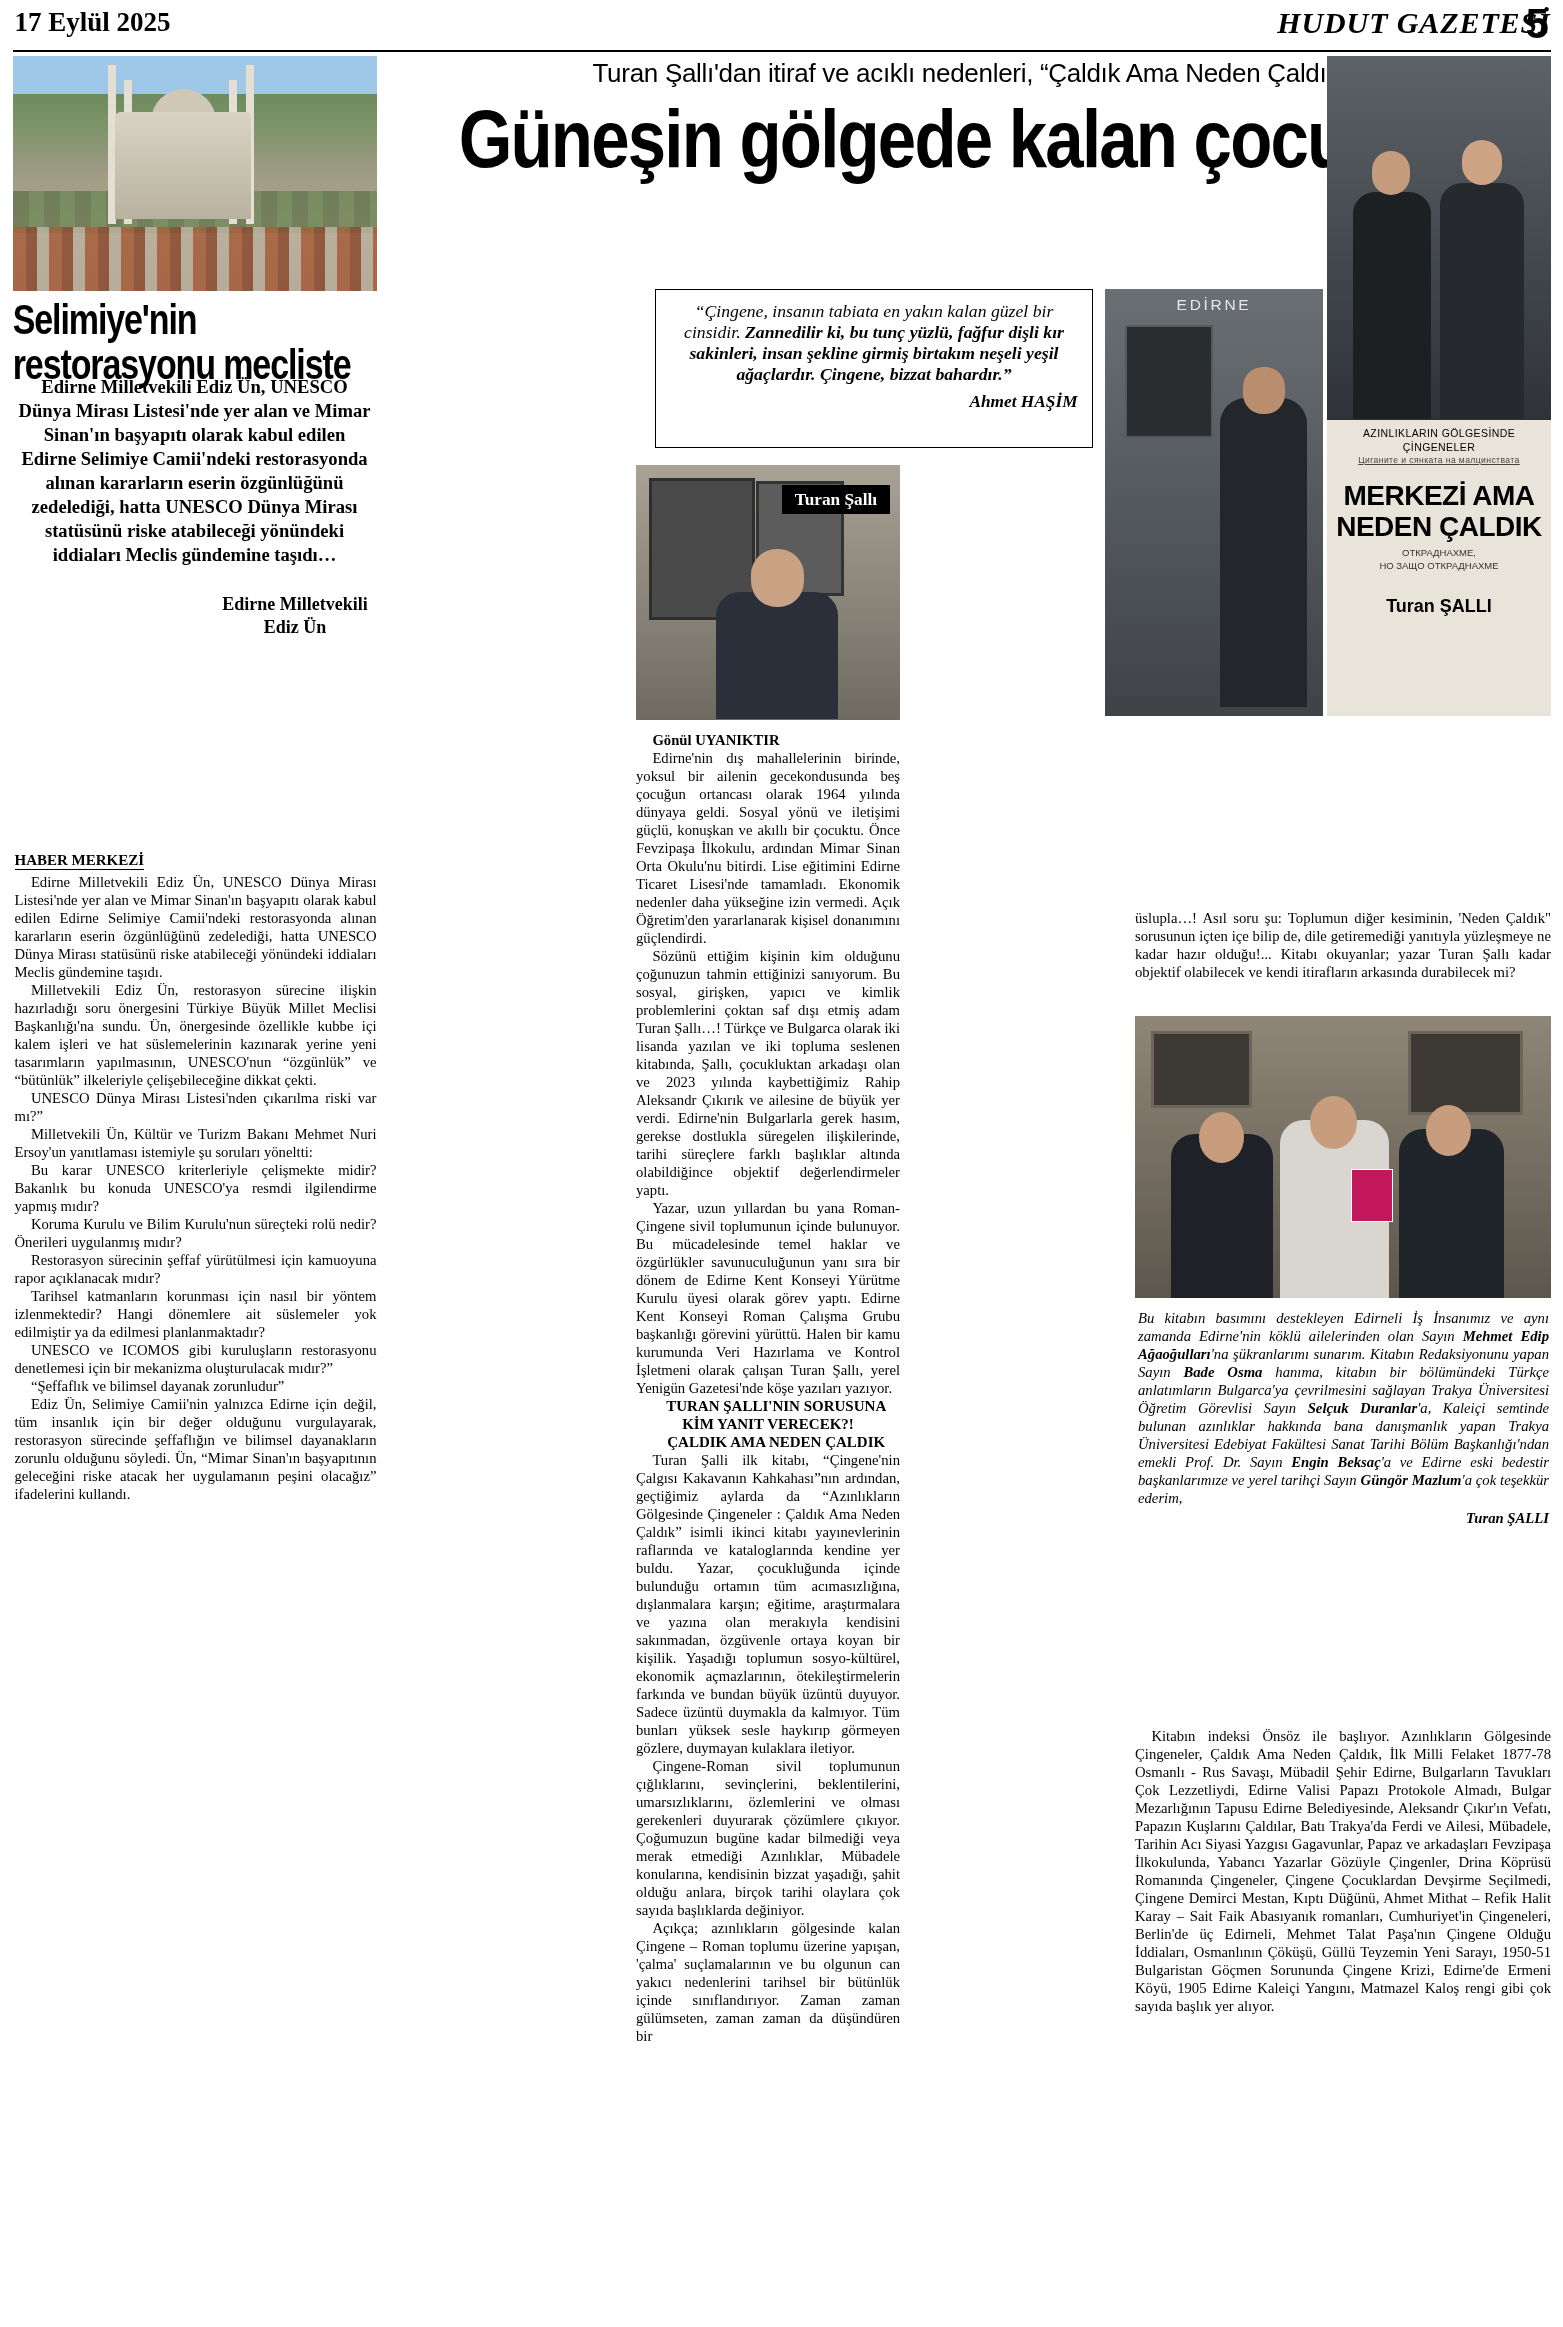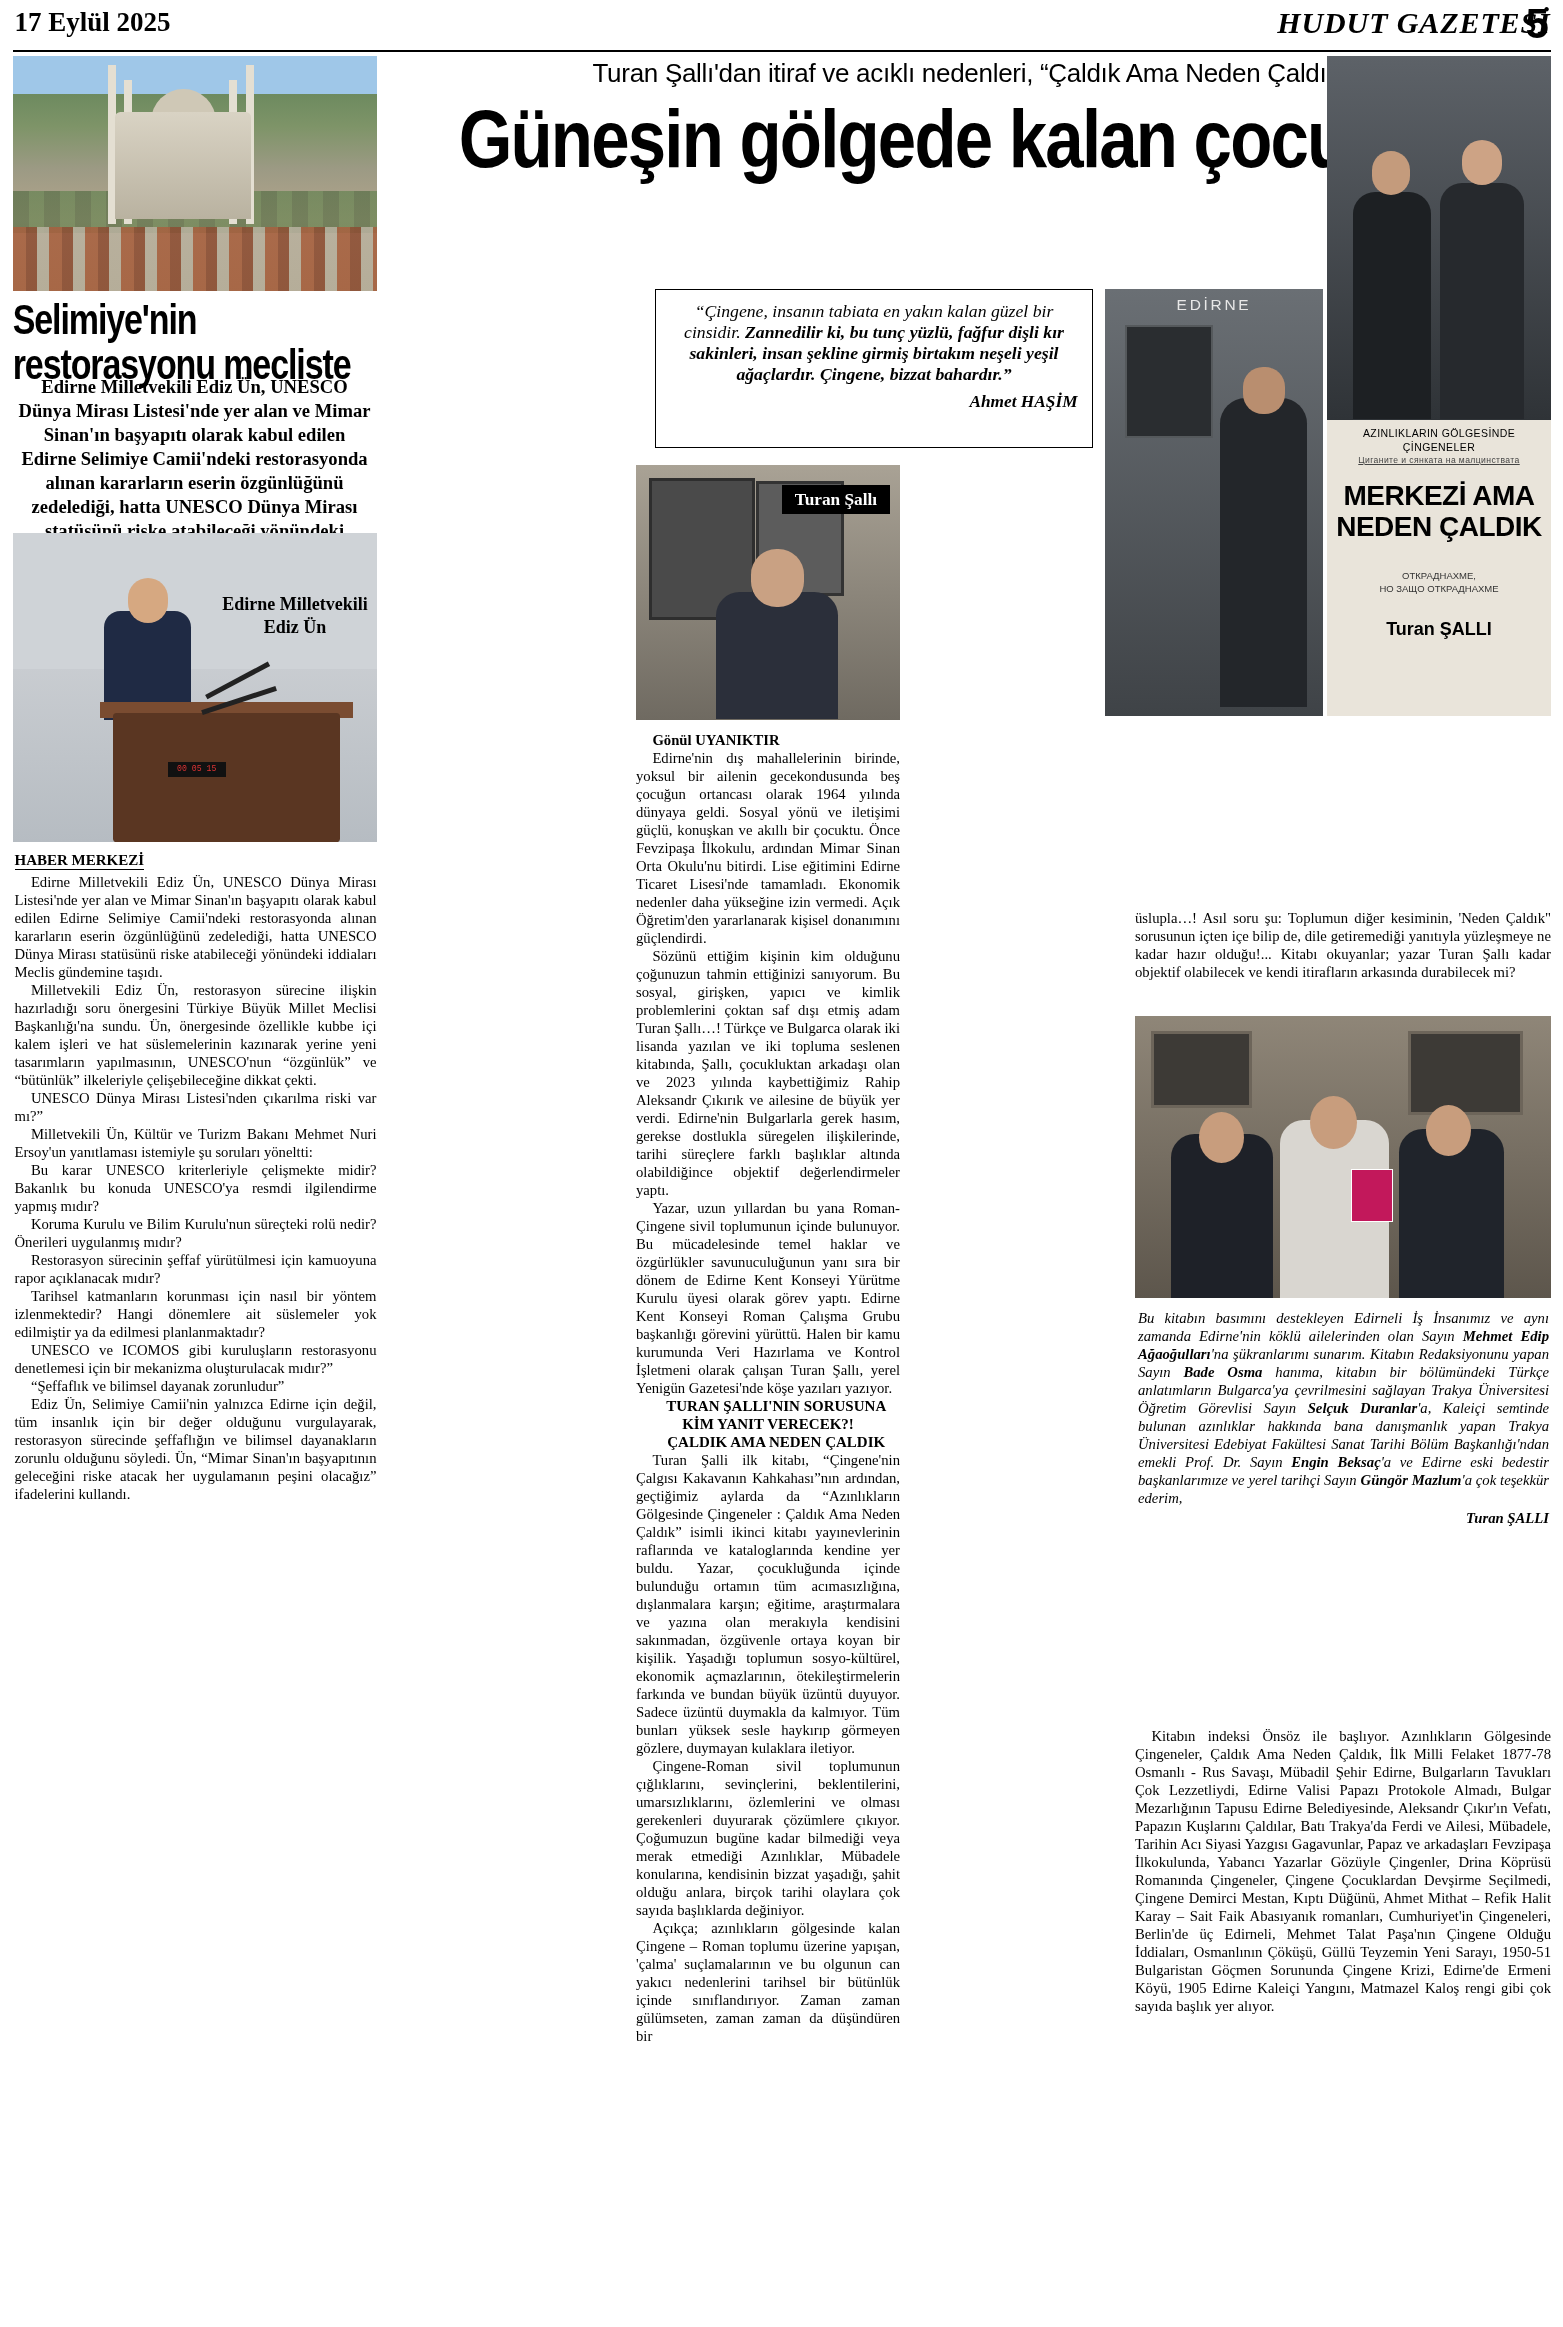--- a/index.html
+++ b/index.html
@@ -96,21 +96,21 @@
   #bookCover .ph{position:absolute;left:0;top:0;width:224px;height:364px;
     background:linear-gradient(#5d6268,#2f3337);}
   #bookCover .pman1{position:absolute;left:25.5px;top:136px;width:78px;height:227px;background:#1d2023;border-radius:22px 22px 0 0;}
   #bookCover .pman2{position:absolute;left:113px;top:127px;width:84px;height:236px;background:#26292d;border-radius:22px 22px 0 0;}
   #bookCover .phead1{position:absolute;left:45px;top:95px;width:38px;height:44px;background:#c49b7c;border-radius:19px;}
   #bookCover .phead2{position:absolute;left:135px;top:84px;width:40px;height:45px;background:#cda385;border-radius:20px;}
   #bookCover .btxt{position:absolute;left:0;right:0;top:371px;text-align:center;padding:0 9px;box-sizing:border-box;}
   #bookCover .bsmall{font-family:"Liberation Sans",sans-serif;font-size:10.5px;line-height:13.6px;letter-spacing:0.4px;}
   #bookCover .bsmall .ru{font-size:8.6px;color:#444;text-decoration:underline;}
   #bookCover .bbig{font-family:"Liberation Sans",sans-serif;font-weight:bold;font-size:28px;line-height:31px;margin-top:12.7px;letter-spacing:-0.5px;}
-  #bookCover .bsub{font-family:"Liberation Sans",sans-serif;font-size:9.5px;line-height:12.7px;margin-top:28px;color:#333;}
+  #bookCover .bsub{font-family:"Liberation Sans",sans-serif;font-size:9.5px;line-height:12.7px;margin-top:5px;color:#333;}
   #bookCover .bauth{font-family:"Liberation Sans",sans-serif;font-weight:bold;font-size:18px;margin-top:23.6px;}
 
   
   .selimiyeHead{
     position:absolute;left:12.7px;top:296px;width:364px;
     font-family:"Liberation Sans", sans-serif;
     font-weight:bold;font-size:34px;line-height:36px;letter-spacing:-1.1px;
     transform:scaleY(1.25);transform-origin:left top;
   }
   .lead{
@@ -243,30 +243,20 @@
         <div>ОТКРАДНАХМЕ,</div>
         <div>НО ЗАЩО ОТКРАДНАХМЕ</div>
       </div>
       <div class="bauth">Turan ŞALLI</div>
     </div>
   </div>
 
   <div class="selimiyeHead">Selimiye'nin restorasyonu mecliste</div>
   <div class="lead">Edirne Milletvekili Ediz Ün, UNESCO Dünya Mirası Listesi'nde yer alan ve Mimar Sinan'ın başyapıtı olarak kabul edilen Edirne Selimiye Camii'ndeki restorasyonda alınan kararların eserin özgünlüğünü zedelediği, hatta UNESCO Dünya Mirası statüsünü riske atabileceği yönündeki iddiaları Meclis gündemine taşıdı…</div>
 
-  <div class="photo" id="meclisPhoto">
-    <div class="wall"></div>
-    <div class="body"></div>
-    <div class="head"></div>
-    <div class="podium2"></div>
-    <div class="podium"></div>
-    <div class="mic"></div>
-    <div class="mic2"></div>
-    <div class="screen">00 05 15</div>
-  </div>
   <div class="mpCaption">
     <div>Edirne Milletvekili</div>
     <div>Ediz Ün</div>
   </div>
 
   <div class="colText" id="col1">
     <p style="text-indent:0"><span class="byline">HABER MERKEZİ</span></p>
     <p>Edirne Milletvekili Ediz Ün, UNESCO Dünya Mirası Listesi'nde yer alan ve Mimar Sinan'ın başyapıtı olarak kabul edilen Edirne Selimiye Camii'ndeki restorasyonda alınan kararların eserin özgünlüğünü zedelediği, hatta UNESCO Dünya Mirası statüsünü riske atabileceği yönündeki iddiaları Meclis gündemine taşıdı.</p>
     <p>Milletvekili Ediz Ün, restorasyon sürecine ilişkin hazırladığı soru önergesini Türkiye Büyük Millet Meclisi Başkanlığı'na sundu. Ün, önergesinde özellikle kubbe içi kalem işleri ve hat süslemelerinin kazınarak yerine yeni tasarımların yapılmasının, UNESCO'nun “özgünlük” ve “bütünlük” ilkeleriyle çelişebileceğine dikkat çekti.</p>
     <p>UNESCO Dünya Mirası Listesi'nden çıkarılma riski var mı?”</p>

